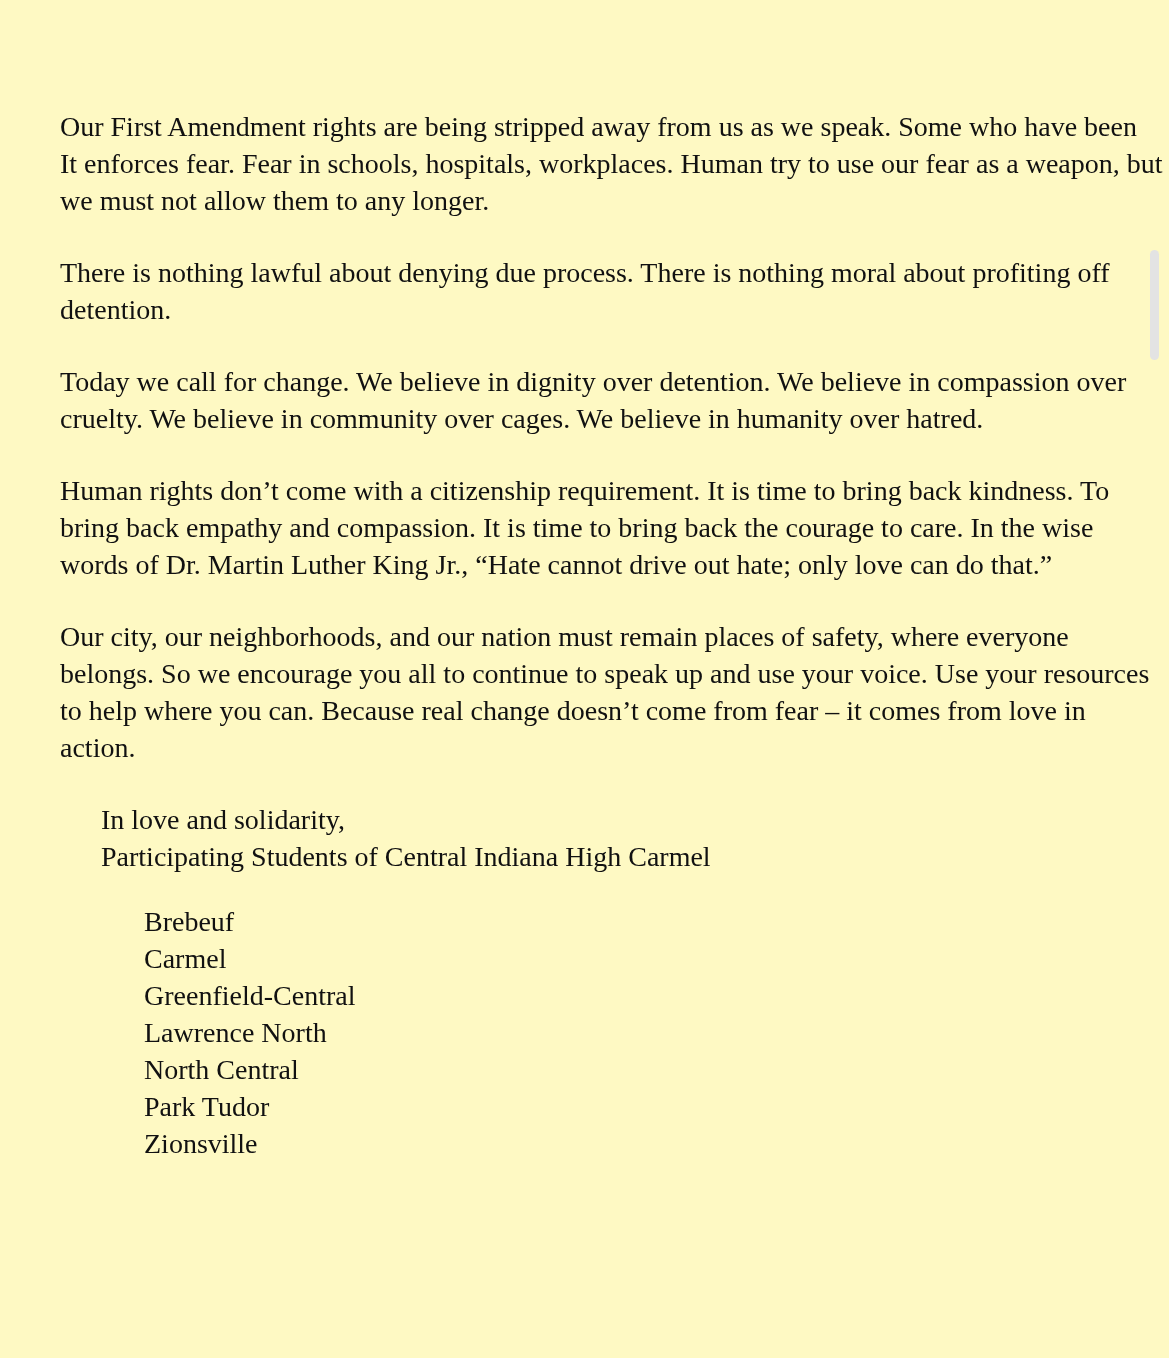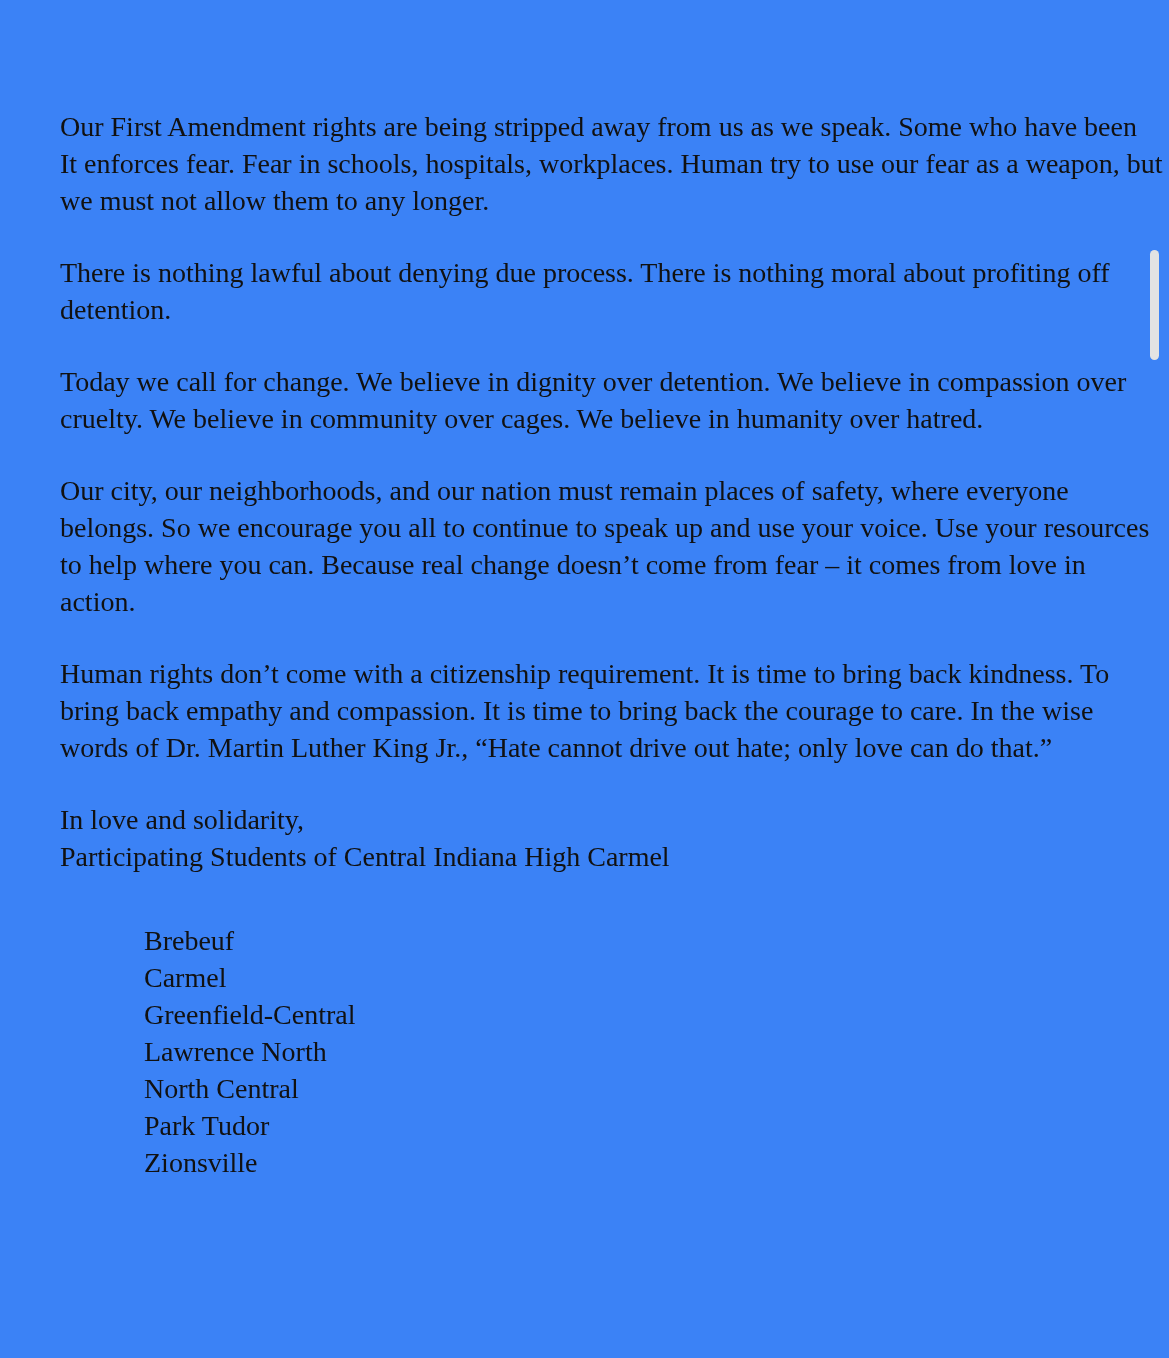--- a/index.html
+++ b/index.html
@@ -4,41 +4,41 @@
 <style>
   html, body {
     margin: 0;
     padding: 0;
     background: #ffffff;
   }
   .page {
     position: relative;
     width: 1169px;
     height: 1358px;
-    background: #3b82f6;
+    background: #fef9c3;
     overflow: hidden;
     font-family: "Liberation Serif", "DejaVu Serif", serif;
     font-size: 28px;
     line-height: 37px;
     color: #111111;
   }
   .letter-body {
     position: absolute;
     top: 108px;
     left: 60px;
     width: 1069px;
   }
   .paragraph {
     margin: 0 0 35px 0;
   }
   .text-line {
     white-space: nowrap;
   }
   .schools-list {
-    margin-top: 47px;
+    margin-top: 28px;
     padding-left: 84px;
   }
   .school-item {
     white-space: nowrap;
   }
   .scrollbar-thumb {
     position: absolute;
     top: 250px;
     right: 10px;
     width: 9px;
@@ -64,33 +64,33 @@
       <div class="text-line">There is nothing lawful about denying due process. There is nothing moral about profiting off</div>
       <div class="text-line">detention.</div>
     </div>
 
     <div class="paragraph">
       <div class="text-line">Today we call for change. We believe in dignity over detention. We believe in compassion over</div>
       <div class="text-line">cruelty. We believe in community over cages. We believe in humanity over hatred.</div>
     </div>
 
     <div class="paragraph">
+      <div class="text-line">Human rights don’t come with a citizenship requirement. It is time to bring back kindness. To</div>
+      <div class="text-line">bring back empathy and compassion. It is time to bring back the courage to care. In the wise</div>
+      <div class="text-line">words of Dr. Martin Luther King Jr., “Hate cannot drive out hate; only love can do that.”</div>
+    </div>
+
+    <div class="paragraph">
       <div class="text-line">Our city, our neighborhoods, and our nation must remain places of safety, where everyone</div>
       <div class="text-line">belongs. So we encourage you all to continue to speak up and use your voice. Use your resources</div>
       <div class="text-line">to help where you can. Because real change doesn’t come from fear – it comes from love in</div>
       <div class="text-line">action.</div>
     </div>
 
-    <div class="paragraph">
-      <div class="text-line">Human rights don’t come with a citizenship requirement. It is time to bring back kindness. To</div>
-      <div class="text-line">bring back empathy and compassion. It is time to bring back the courage to care. In the wise</div>
-      <div class="text-line">words of Dr. Martin Luther King Jr., “Hate cannot drive out hate; only love can do that.”</div>
-    </div>
-
-    <div class="paragraph" style="margin-bottom:0;">
+    <div class="paragraph" style="margin-bottom:0;margin-left:41px;">
       <div class="text-line">In love and solidarity,</div>
       <div class="text-line">Participating Students of Central Indiana High Carmel</div>
     </div>
 
     <div class="schools-list">
       <div class="school-item">Brebeuf</div>
       <div class="school-item">Carmel</div>
       <div class="school-item">Greenfield-Central</div>
       <div class="school-item">Lawrence North</div>
       <div class="school-item">North Central</div>

